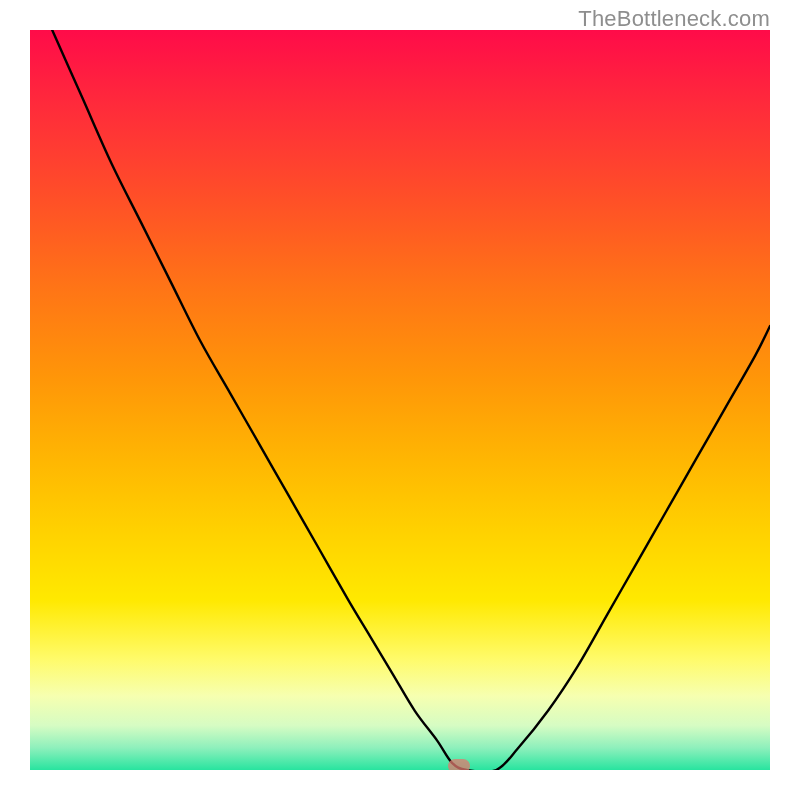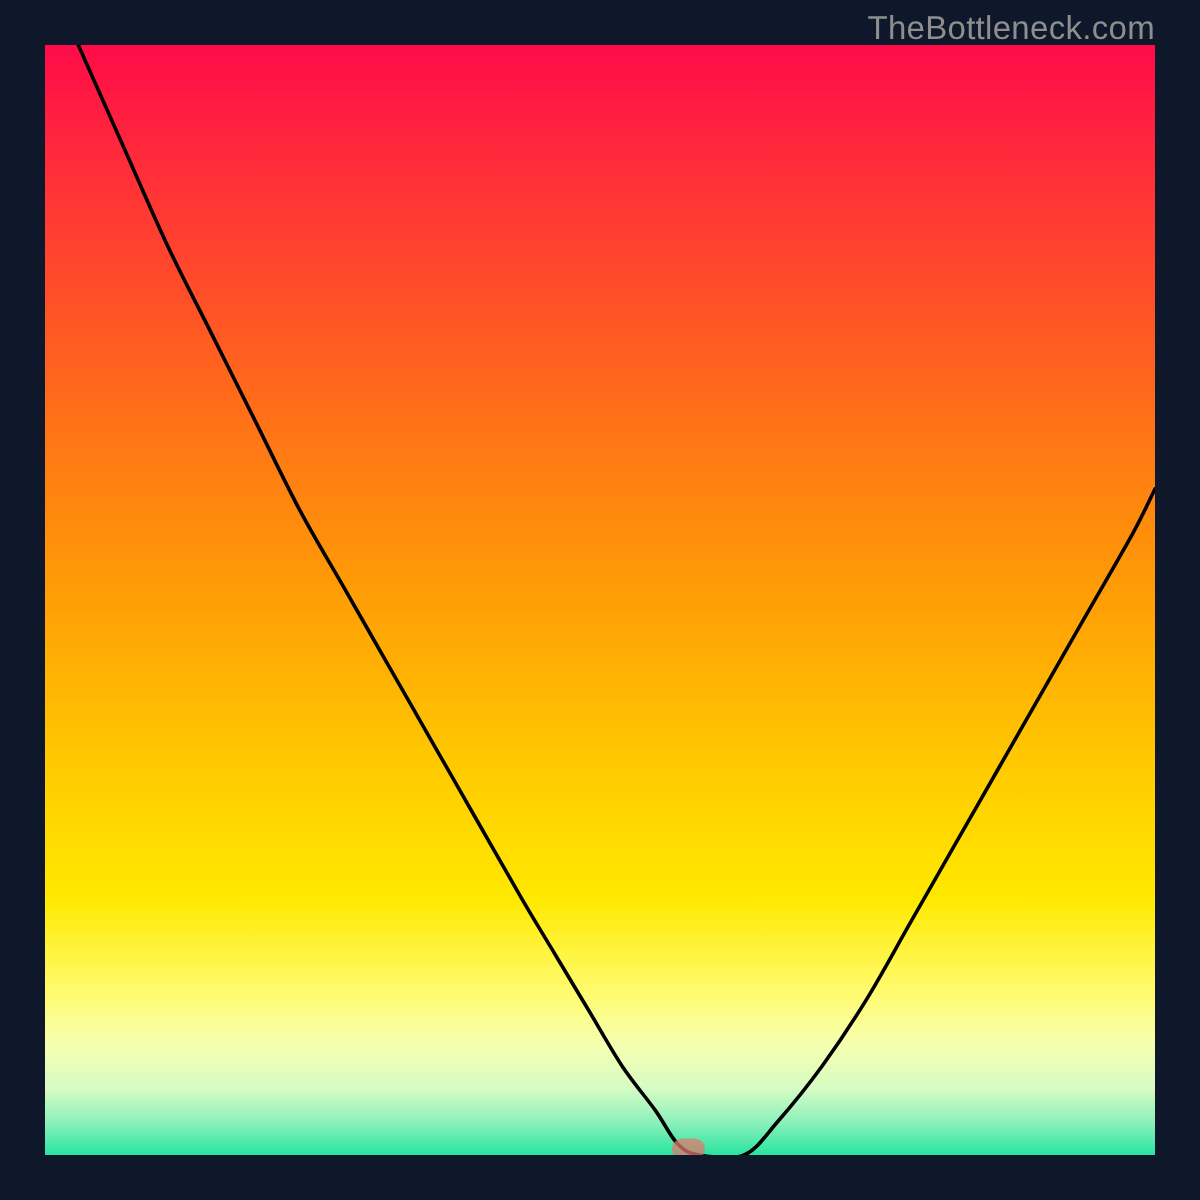--- a/index.html
+++ b/index.html
@@ -8,21 +8,21 @@
     width: 800px;
     height: 800px;
     background: #000;
     overflow: hidden;
     font-family: Arial, Helvetica, sans-serif;
   }
   .stage {
     position: relative;
     width: 800px;
     height: 800px;
-    background: #0f172a;
+    background: #ffffff;
   }
   .plot {
     position: absolute;
     left: 30px;
     top: 30px;
     width: 740px;
     height: 740px;
     background: linear-gradient(
       to bottom,
       #ff0b49 0%,

